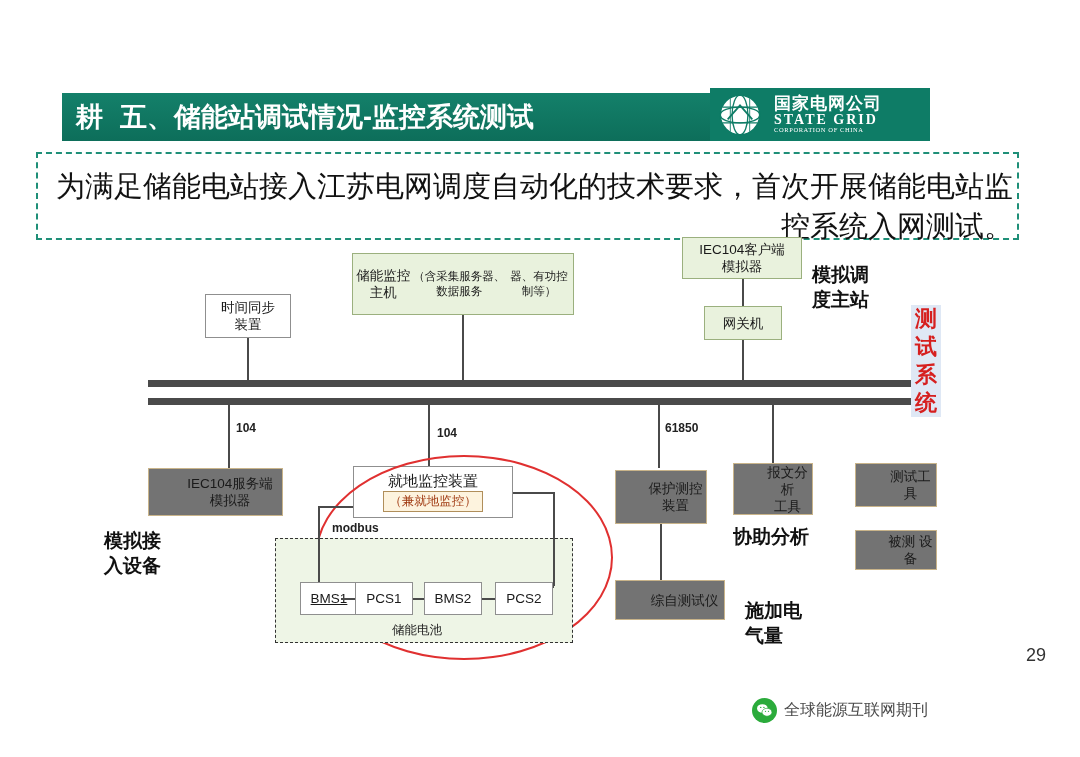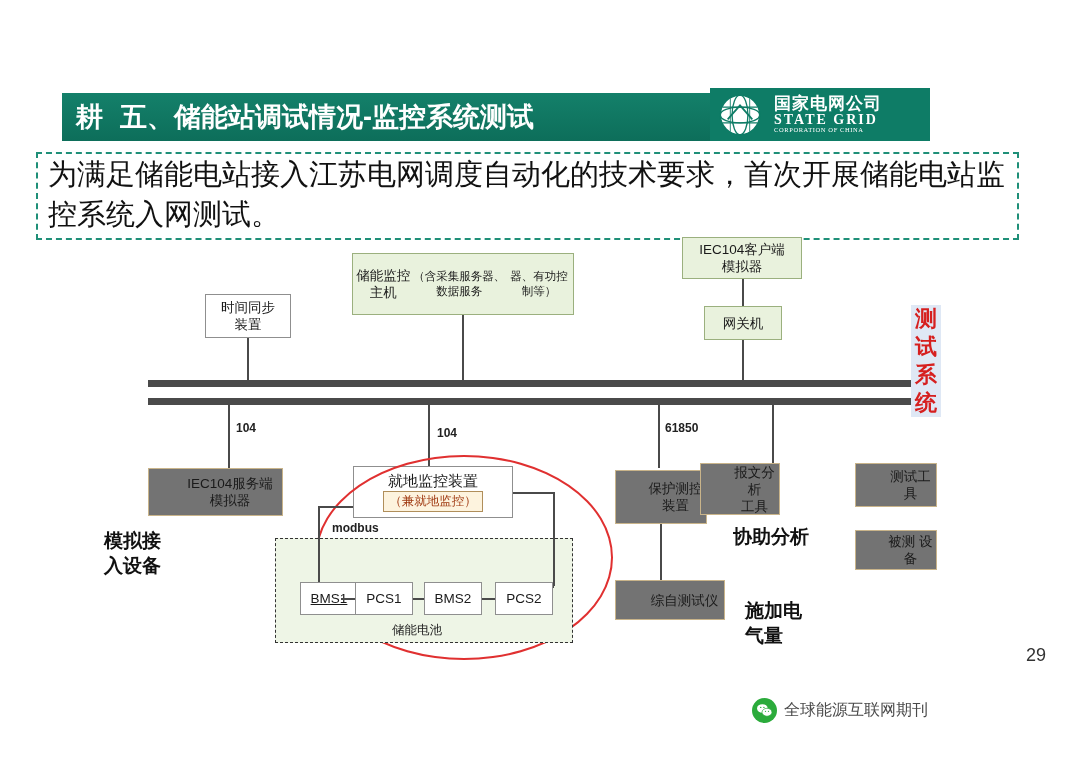--- a/index.html
+++ b/index.html
@@ -80,26 +80,27 @@
     left: 36px;
     top: 152px;
     width: 983px;
     height: 88px;
     border: 2px dashed #1f8f78;
     box-sizing: border-box;
   }
   .lead-text {
     position: absolute;
     left: 10px;
-    top: 0;
+    top: 12px;
     width: 965px;
     font-size: 29px;
     line-height: 40px;
     color: #111111;
     letter-spacing: 0px;
+    text-align: right;
   }
 
   
   .node {
     position: absolute;
     box-sizing: border-box;
     border: 1px solid #9a9a7c;
     display: flex;
     align-items: center;
     justify-content: center;
@@ -280,21 +281,21 @@
   <div class="node white" style="left:353px; top:466px; width:160px; height:52px; flex-direction:column;">
     <div style="font-size:15px;">就地监控装置</div>
     <div class="inner-tag" style="margin-top:2px;">（兼就地监控）</div>
   </div>
 
   <div class="node cream" style="left:615px; top:470px; width:92px; height:54px;">
     <span style="white-space:pre-line;">保护测控
 装置</span>
   </div>
 
-  <div class="node cream" style="left:700px; top:463px; width:80px; height:52px;">
+  <div class="node cream" style="left:733px; top:463px; width:80px; height:52px;">
     <span style="white-space:pre-line;">报文分析
 工具</span>
   </div>
 
   <div class="node cream" style="left:855px; top:463px; width:82px; height:44px;">
     <span>测试工具</span>
   </div>
 
   <div class="node cream" style="left:855px; top:530px; width:82px; height:40px;">
     <span>被测 设备</span>
@@ -330,20 +331,22 @@
     <span>BMS2</span>
   </div>
   <div class="node white" style="left:495px; top:582px; width:58px; height:33px;">
     <span>PCS2</span>
   </div>
 
   <div class="wire h" style="left:341px; top:598px; width:14px;"></div>
   <div class="wire h" style="left:413px; top:598px; width:11px;"></div>
   <div class="wire h" style="left:482px; top:598px; width:13px;"></div>
 
+  <div class="bold-lbl" style="left:812px; top:262px; width:92px; white-space:pre-line;">模拟调
+度主站</div>
 
   <div class="red-v" style="left:911px; top:305px;">
     <span style="display:block;">测试系统</span>
   </div>
 
   <div class="bold-lbl" style="left:104px; top:528px; width:110px; white-space:pre-line;">模拟接
 入设备</div>
 
   <div class="bold-lbl" style="left:733px; top:524px;">协助分析</div>
 

